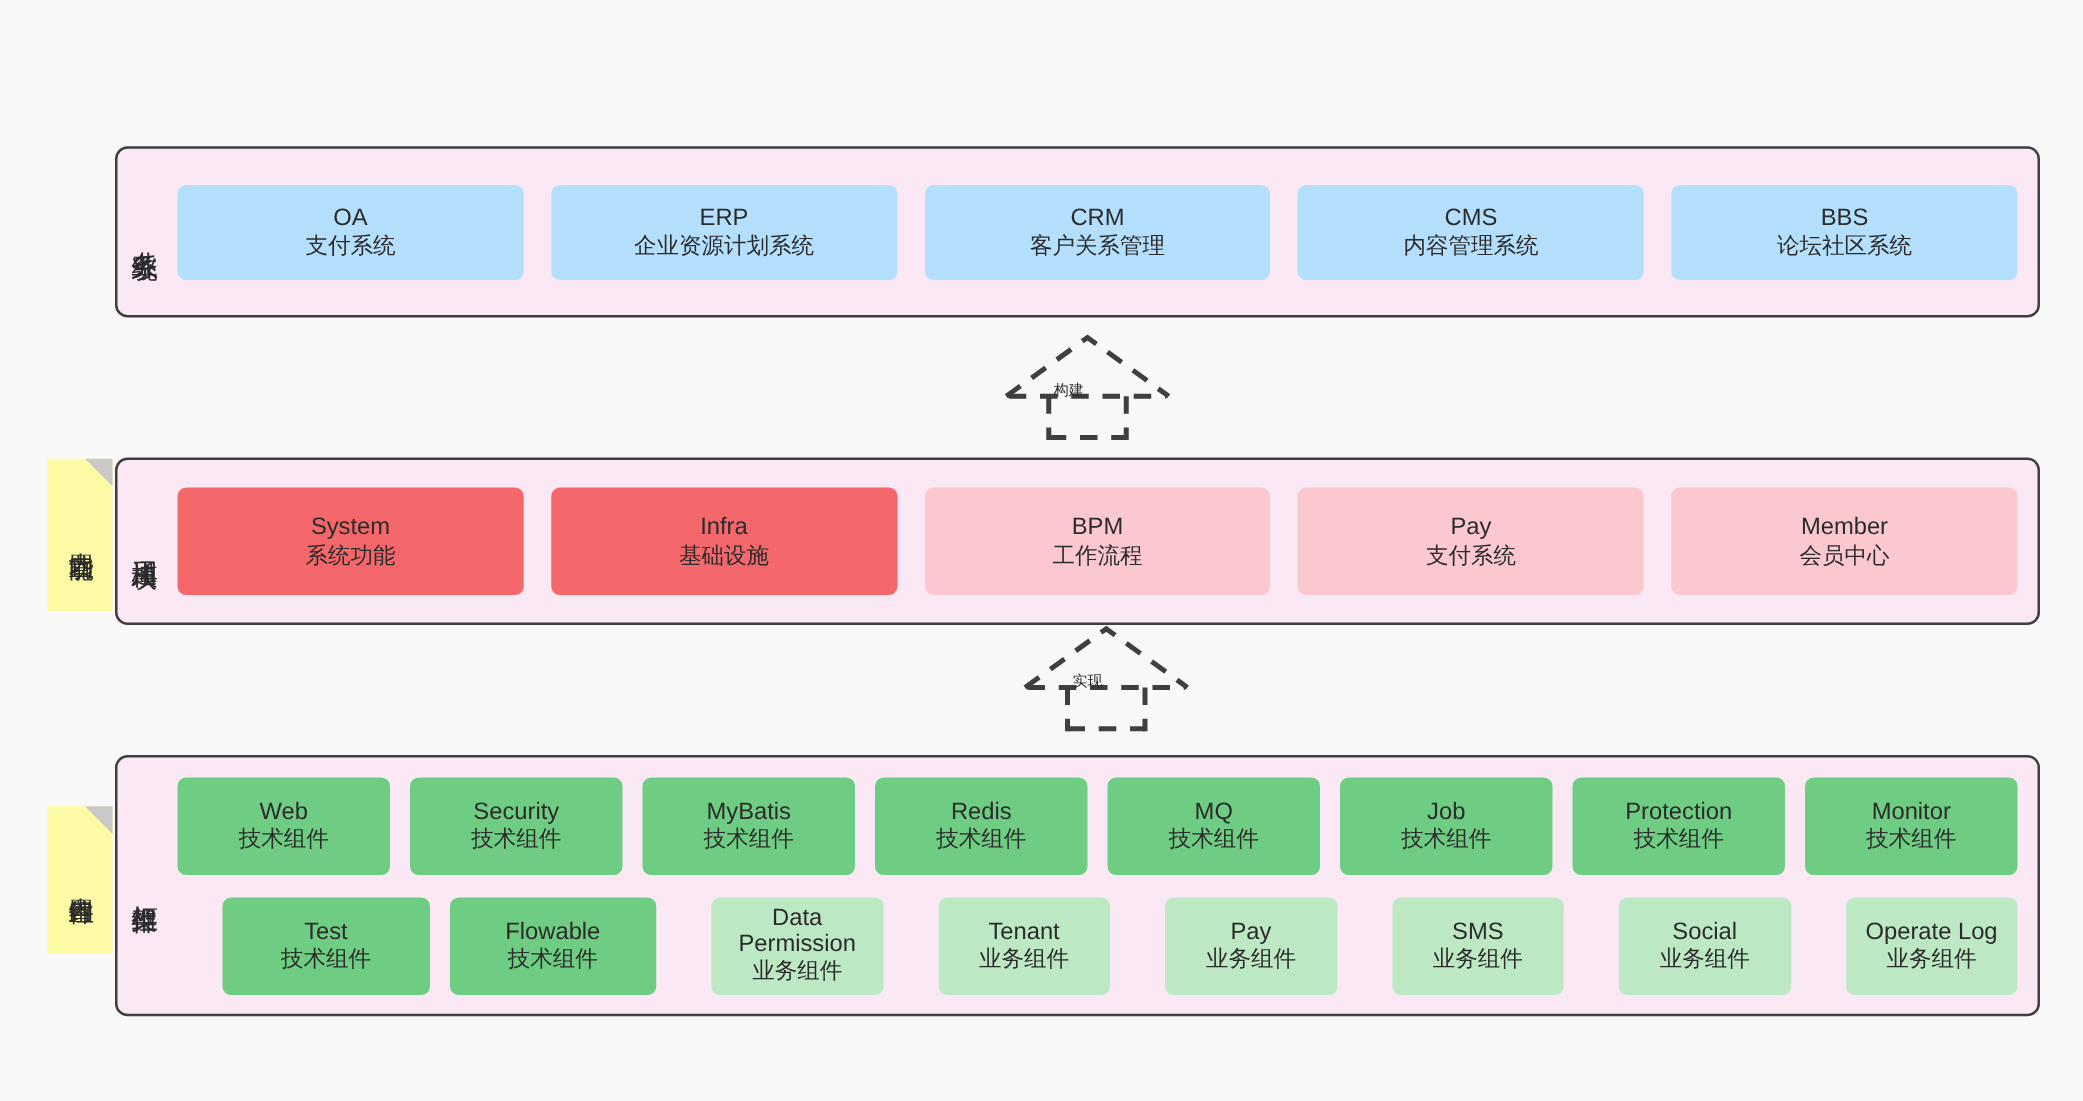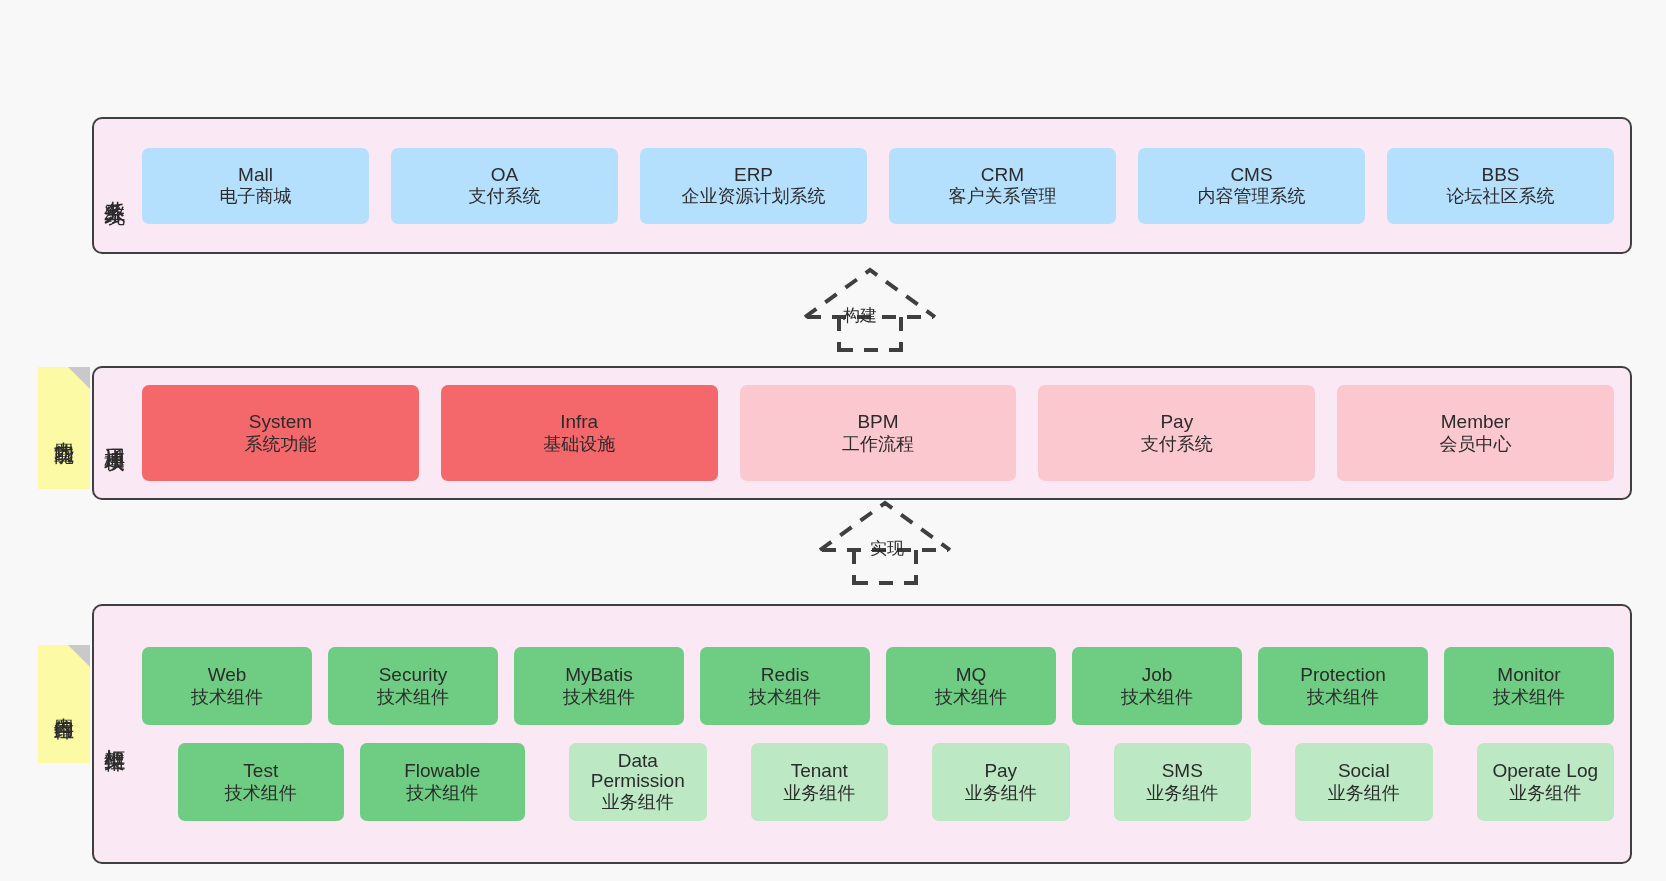--- a/index.html
+++ b/index.html
@@ -70,21 +70,21 @@
   }
   .card .en { font-size: 19px; }
   .card .cn { font-size: 18px; }
   .card.blue  { background: #b4dffd; }
   .card.red   { background: #f4686c; }
   .card.pink  { background: #fbc8d0; }
   .card.green { background: #6ecd82; }
   .card.lgreen{ background: #bce8c4; margin-left: 28px; }
 
   .h-business  { height: 76px; }
-  .h-module    { height: 96px; }
+  .h-module    { height: 86px; }
   .h-framework { height: 78px; }
 
   
   .note {
     position: absolute;
     background: #fcfaa4;
     width: 52px;
     display: flex;
     align-items: center;
     justify-content: center;
@@ -103,42 +103,36 @@
     width: 0; height: 0;
     border-top: 22px solid #c9c9c9;
     border-left: 22px solid transparent;
   }
 
   
   .arrow { position: absolute; }
   .arrow svg { display: block; }
   .arrow-label {
     position: absolute;
-    font-size: 17px;
+    font-size: 12px;
     color: #2b2b2b;
     background: transparent;
     white-space: nowrap;
     user-select: none;
   }
 </style>
 </head>
 <body>
 
 <div id="canvas">
 
   <div class="layer" style="left:92px; top:117px; width:1540px; height:137px;">
     <div class="layer-title">业务系统</div>
     <div class="layer-body">
       <div class="row">
-        <div class="cell">
-          <div class="card blue h-business">
-            <div class="en">Mall</div>
-            <div class="cn">电子商城</div>
-          </div>
-        </div>
         <div class="cell">
           <div class="card blue h-business">
             <div class="en">OA</div>
             <div class="cn">支付系统</div>
           </div>
         </div>
         <div class="cell">
           <div class="card blue h-business">
             <div class="en">ERP</div>
             <div class="cn">企业资源计划系统</div>
@@ -221,29 +215,29 @@
   </div>
 
   <div class="arrow" style="left:810px; top:495px; width:150px; height:92px;">
     <svg width="150" height="92" viewBox="0 0 150 92">
       <path d="M10 55 L75 8 L140 55" fill="none" stroke="#3f3f3f" stroke-width="4" stroke-dasharray="14,11" stroke-linecap="butt"></path>
       <path d="M12 55 L138 55" fill="none" stroke="#3f3f3f" stroke-width="4" stroke-dasharray="14,11"></path>
       <path d="M44 55 L44 90" fill="none" stroke="#3f3f3f" stroke-width="4" stroke-dasharray="14,11"></path>
       <path d="M106 55 L106 90" fill="none" stroke="#3f3f3f" stroke-width="4" stroke-dasharray="14,11"></path>
       <path d="M44 88 L106 88" fill="none" stroke="#3f3f3f" stroke-width="4" stroke-dasharray="14,11"></path>
     </svg>
-    <div class="arrow-label" style="left:60px; top:42px;">实现</div>
+    <div class="arrow-label" style="left:48px; top:42px;">实现</div>
   </div>
 
   <div class="note" style="left:38px; top:645px; width:52px; height:118px;">
     <div class="fold"></div>
     <span>内置组件</span>
   </div>
 
-  <div class="layer" style="left:92px; top:604px; width:1540px; height:260px;">
+  <div class="layer" style="left:92px; top:604px; width:1540px; height:209px;">
     <div class="layer-title">框架组件</div>
     <div class="layer-body" style="gap:18px;">
       <div class="row" style="gap:16px;">
         <div class="cell">
           <div class="card green h-framework">
             <div class="en">Web</div>
             <div class="cn">技术组件</div>
           </div>
         </div>
         <div class="cell">

